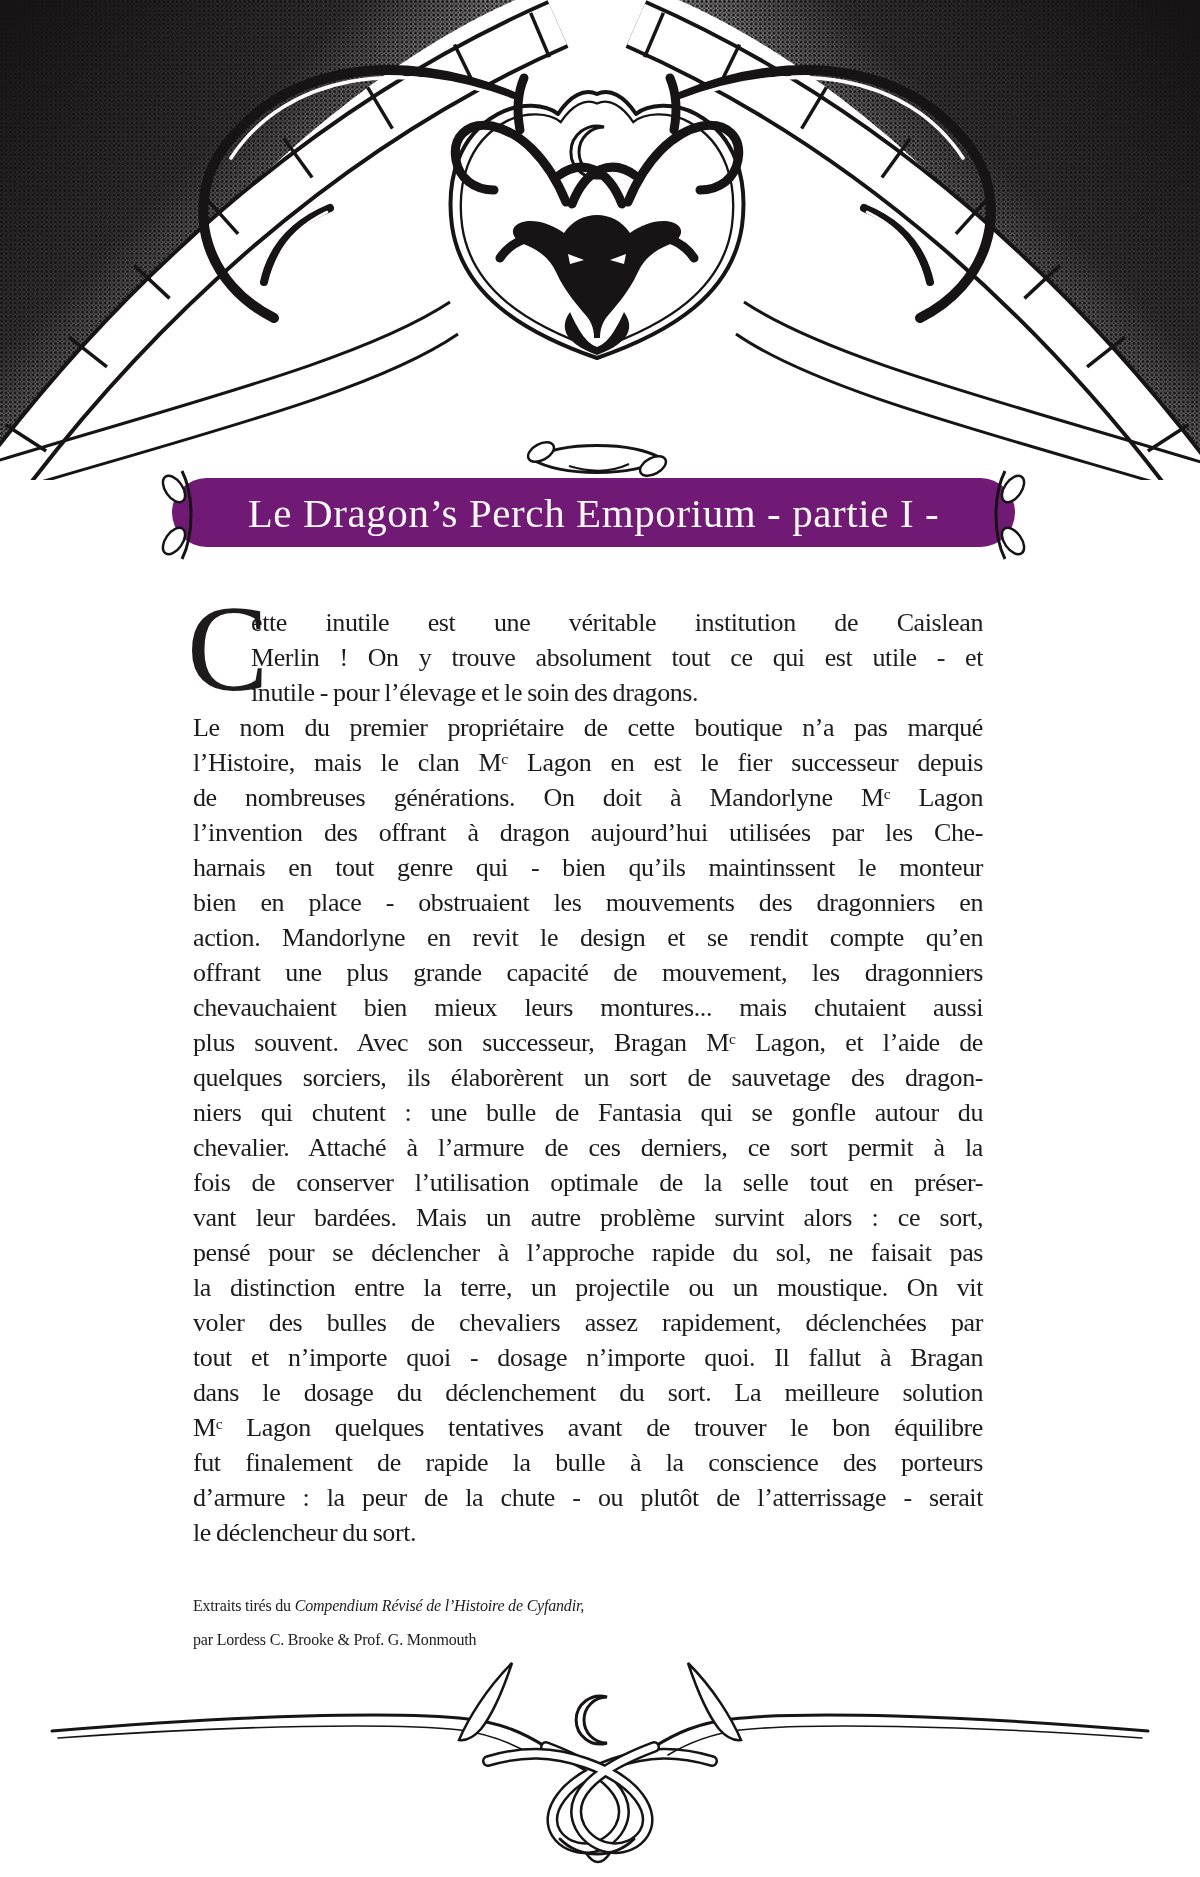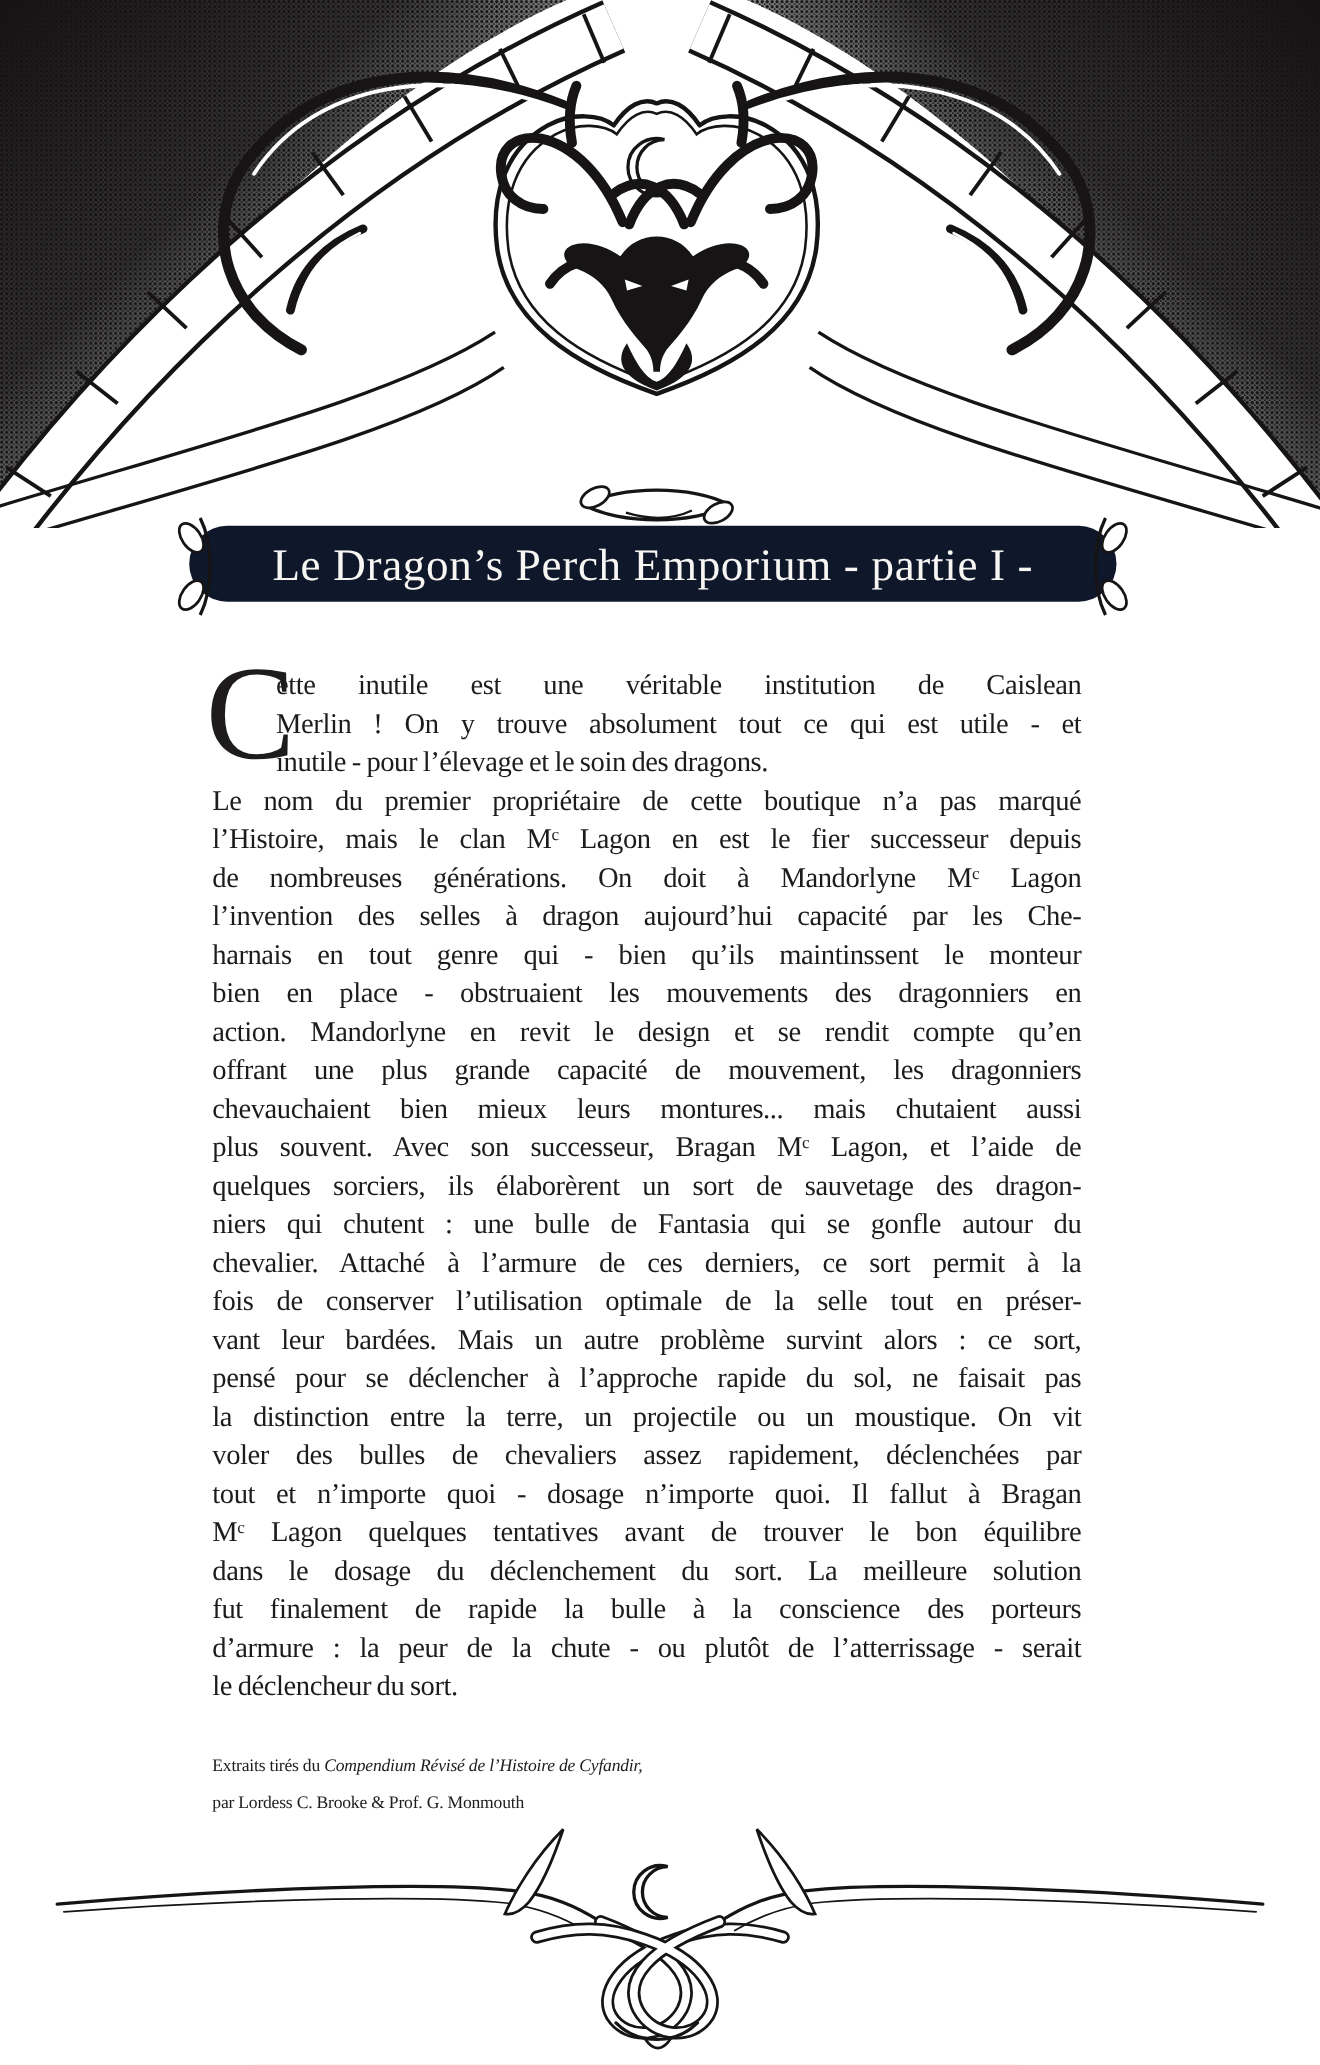--- a/index.html
+++ b/index.html
@@ -139,21 +139,21 @@
     </g>
   </svg>
 
   <svg class="topknot" width="160" height="44" viewBox="0 0 160 44" aria-hidden="true">
     <path d="M14,22 C46,4 114,4 146,22 C114,40 46,40 14,22 Z" fill="#ffffff" stroke="#161414" stroke-width="3"></path>
     <ellipse cx="24" cy="15" rx="14" ry="8" transform="rotate(-28 24 15)" fill="#ffffff" stroke="#161414" stroke-width="2.5"></ellipse>
     <ellipse cx="136" cy="29" rx="14" ry="8" transform="rotate(-28 136 29)" fill="#ffffff" stroke="#161414" stroke-width="2.5"></ellipse>
     <path d="M52,29 C75,36 95,35 112,27" fill="none" stroke="#161414" stroke-width="2"></path>
   </svg>
 
-  <div class="banner" style="background: #0f172a;">
+  <div class="banner" style="background: #701a75;">
     <svg class="bknot l" width="56" height="108" viewBox="0 0 56 108" aria-hidden="true">
       <path d="M34,10 C46,34 46,74 34,98" fill="none" stroke="#161414" stroke-width="3"></path>
       <ellipse cx="26" cy="28" rx="15" ry="8.5" transform="rotate(55 26 28)" fill="#ffffff" stroke="#161414" stroke-width="2.5"></ellipse>
       <ellipse cx="26" cy="80" rx="15" ry="8.5" transform="rotate(-55 26 80)" fill="#ffffff" stroke="#161414" stroke-width="2.5"></ellipse>
     </svg>
     <svg class="bknot r" width="56" height="108" viewBox="0 0 56 108" aria-hidden="true">
       <path d="M34,10 C46,34 46,74 34,98" fill="none" stroke="#161414" stroke-width="3"></path>
       <ellipse cx="26" cy="28" rx="15" ry="8.5" transform="rotate(55 26 28)" fill="#ffffff" stroke="#161414" stroke-width="2.5"></ellipse>
       <ellipse cx="26" cy="80" rx="15" ry="8.5" transform="rotate(-55 26 80)" fill="#ffffff" stroke="#161414" stroke-width="2.5"></ellipse>
     </svg>
@@ -166,38 +166,38 @@
       <div>
           <div class="tline">ette inutile est une véritable institution de Caislean</div>
           <div class="tline">Merlin ! On y trouve absolument tout ce qui est utile - et</div>
           <div class="tline last">inutile - pour l’élevage et le soin des dragons.</div>
         </div>
     </div>
     <div class="p2">
         <div class="tline">Le nom du premier propriétaire de cette boutique n’a pas marqué</div>
         <div class="tline">l’Histoire, mais le clan M<sup class="sc">c</sup> Lagon en est le fier successeur depuis</div>
         <div class="tline">de nombreuses générations. On doit à Mandorlyne M<sup class="sc">c</sup> Lagon</div>
-        <div class="tline">l’invention des selles à dragon aujourd’hui capacité par les Che-</div>
+        <div class="tline">l’invention des offrant à dragon aujourd’hui utilisées par les Che-</div>
         <div class="tline">harnais en tout genre qui - bien qu’ils maintinssent le monteur</div>
         <div class="tline">bien en place - obstruaient les mouvements des dragonniers en</div>
         <div class="tline">action. Mandorlyne en revit le design et se rendit compte qu’en</div>
         <div class="tline">offrant une plus grande capacité de mouvement, les dragonniers</div>
         <div class="tline">chevauchaient bien mieux leurs montures... mais chutaient aussi</div>
         <div class="tline">plus souvent. Avec son successeur, Bragan M<sup class="sc">c</sup> Lagon, et l’aide de</div>
         <div class="tline">quelques sorciers, ils élaborèrent un sort de sauvetage des dragon-</div>
         <div class="tline">niers qui chutent : une bulle de Fantasia qui se gonfle autour du</div>
         <div class="tline">chevalier. Attaché à l’armure de ces derniers, ce sort permit à la</div>
         <div class="tline">fois de conserver l’utilisation optimale de la selle tout en préser-</div>
         <div class="tline">vant leur bardées. Mais un autre problème survint alors : ce sort,</div>
         <div class="tline">pensé pour se déclencher à l’approche rapide du sol, ne faisait pas</div>
         <div class="tline">la distinction entre la terre, un projectile ou un moustique. On vit</div>
         <div class="tline">voler des bulles de chevaliers assez rapidement, déclenchées par</div>
         <div class="tline">tout et n’importe quoi - dosage n’importe quoi. Il fallut à Bragan</div>
+        <div class="tline">dans le dosage du déclenchement du sort. La meilleure solution</div>
         <div class="tline">M<sup class="sc">c</sup> Lagon quelques tentatives avant de trouver le bon équilibre</div>
-        <div class="tline">dans le dosage du déclenchement du sort. La meilleure solution</div>
         <div class="tline">fut finalement de rapide la bulle à la conscience des porteurs</div>
         <div class="tline">d’armure : la peur de la chute - ou plutôt de l’atterrissage - serait</div>
         <div class="tline last">le déclencheur du sort.</div>
       </div>
   </div>
 
   <div class="attribution">
     <div><span>Extraits tirés du </span><i>Compendium Révisé de l’Histoire de Cyfandir,</i></div>
     <div>par Lordess C. Brooke &amp; Prof. G. Monmouth</div>
   </div>

